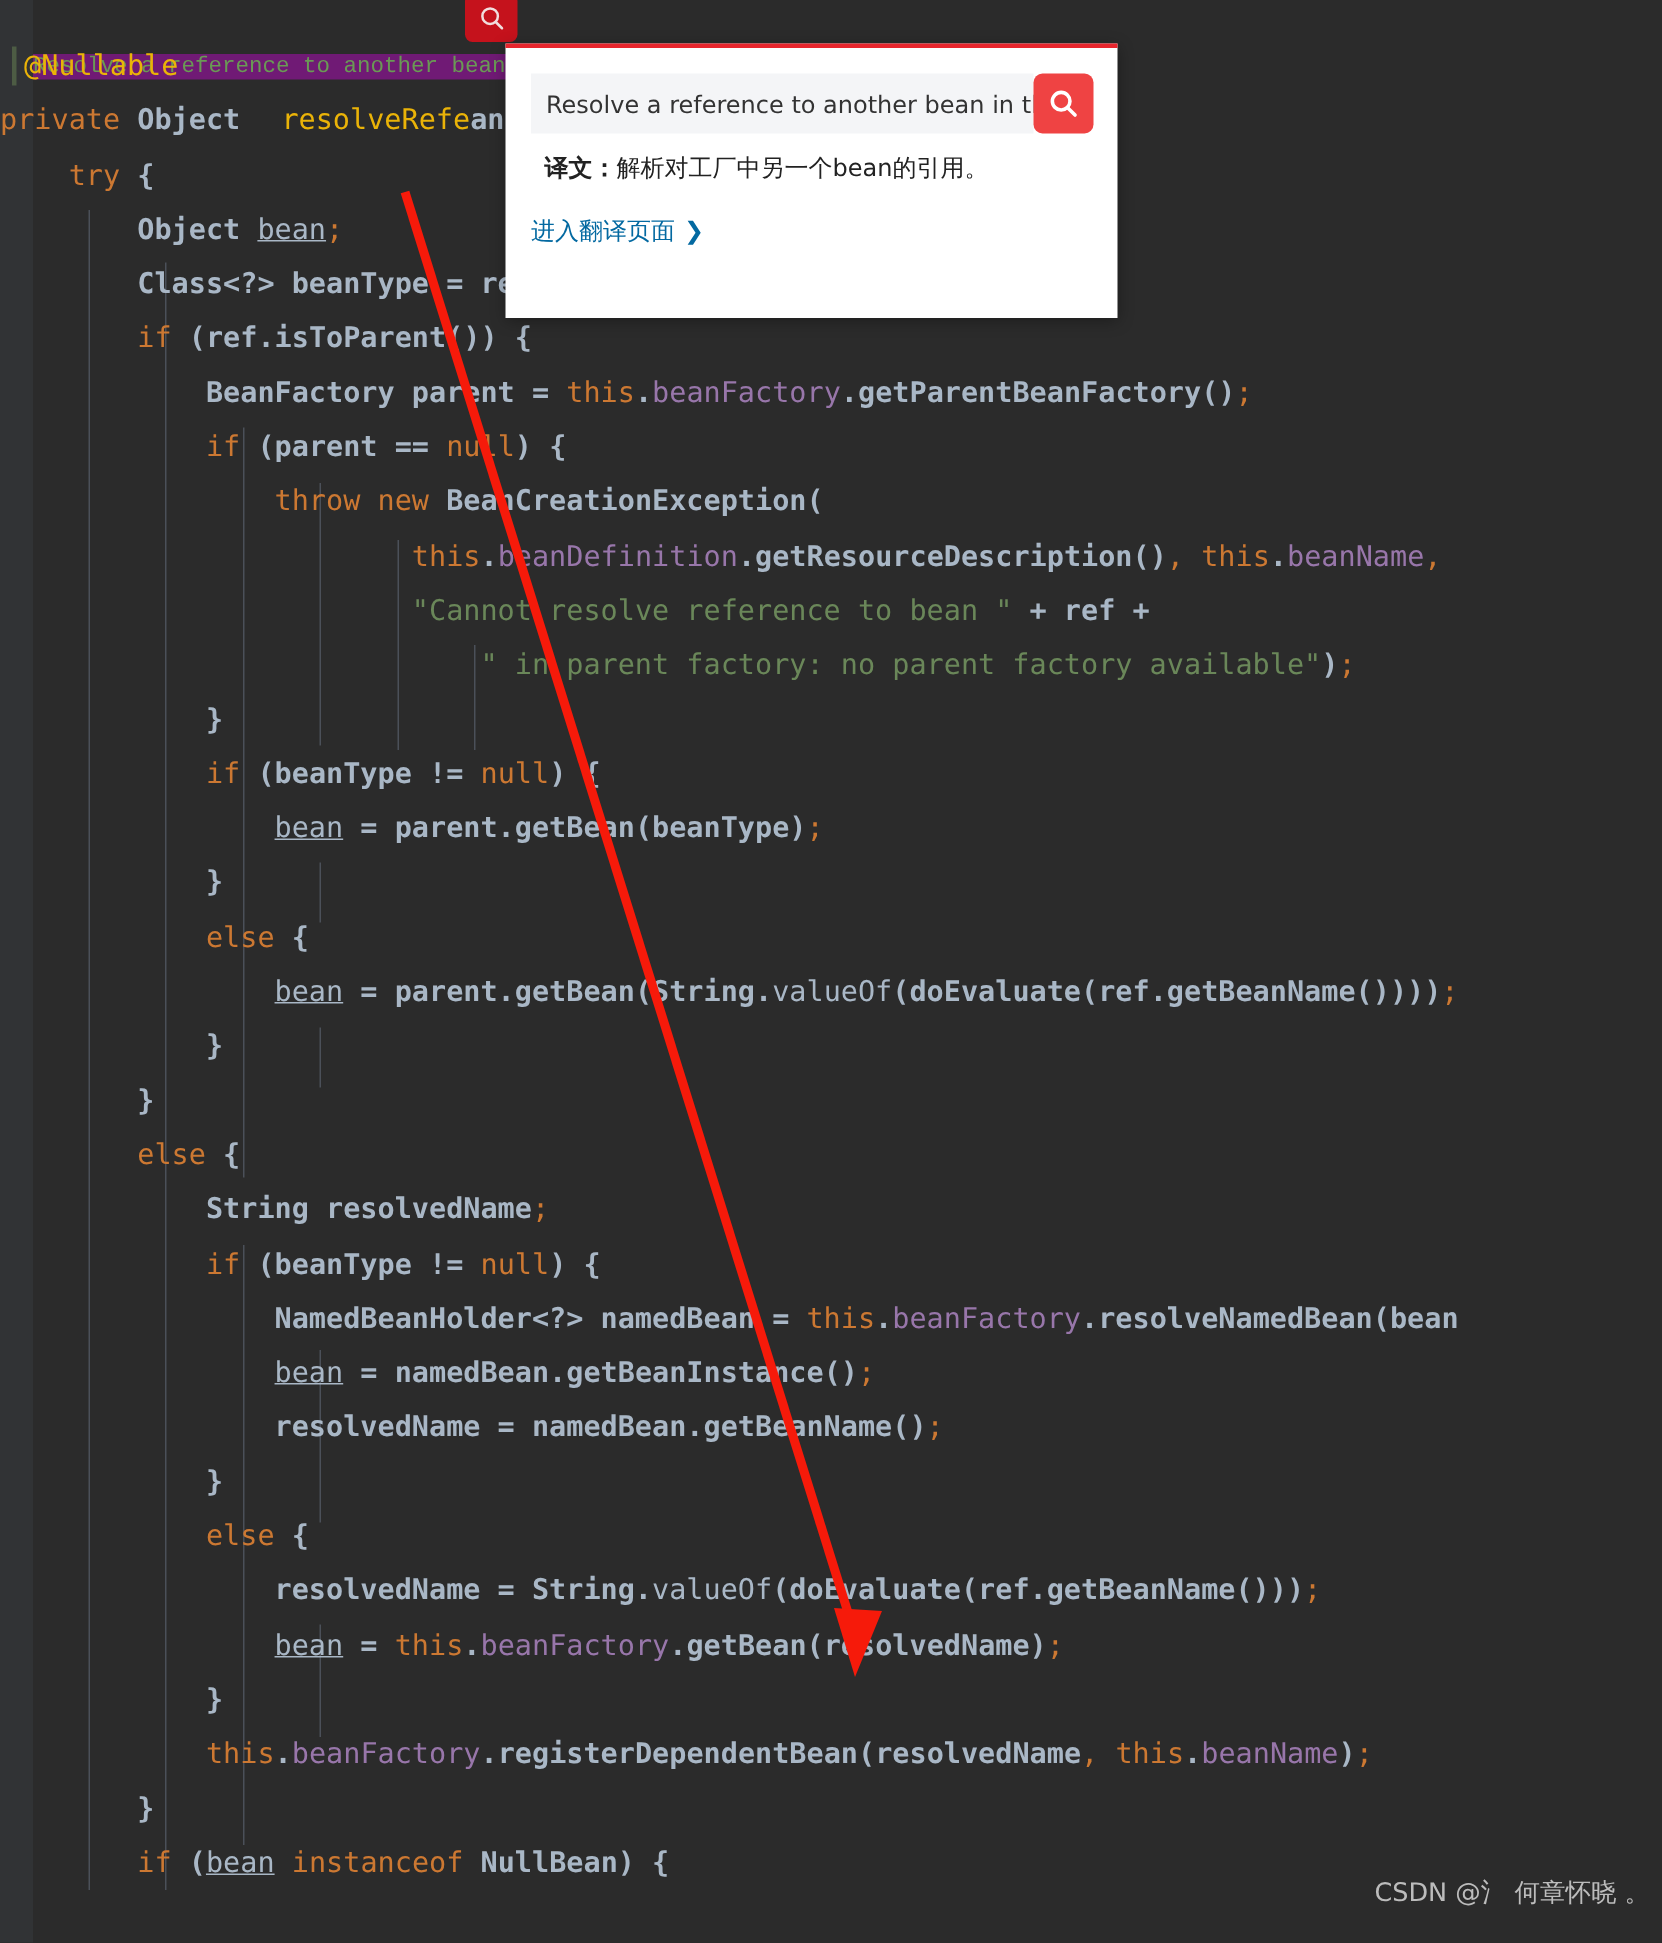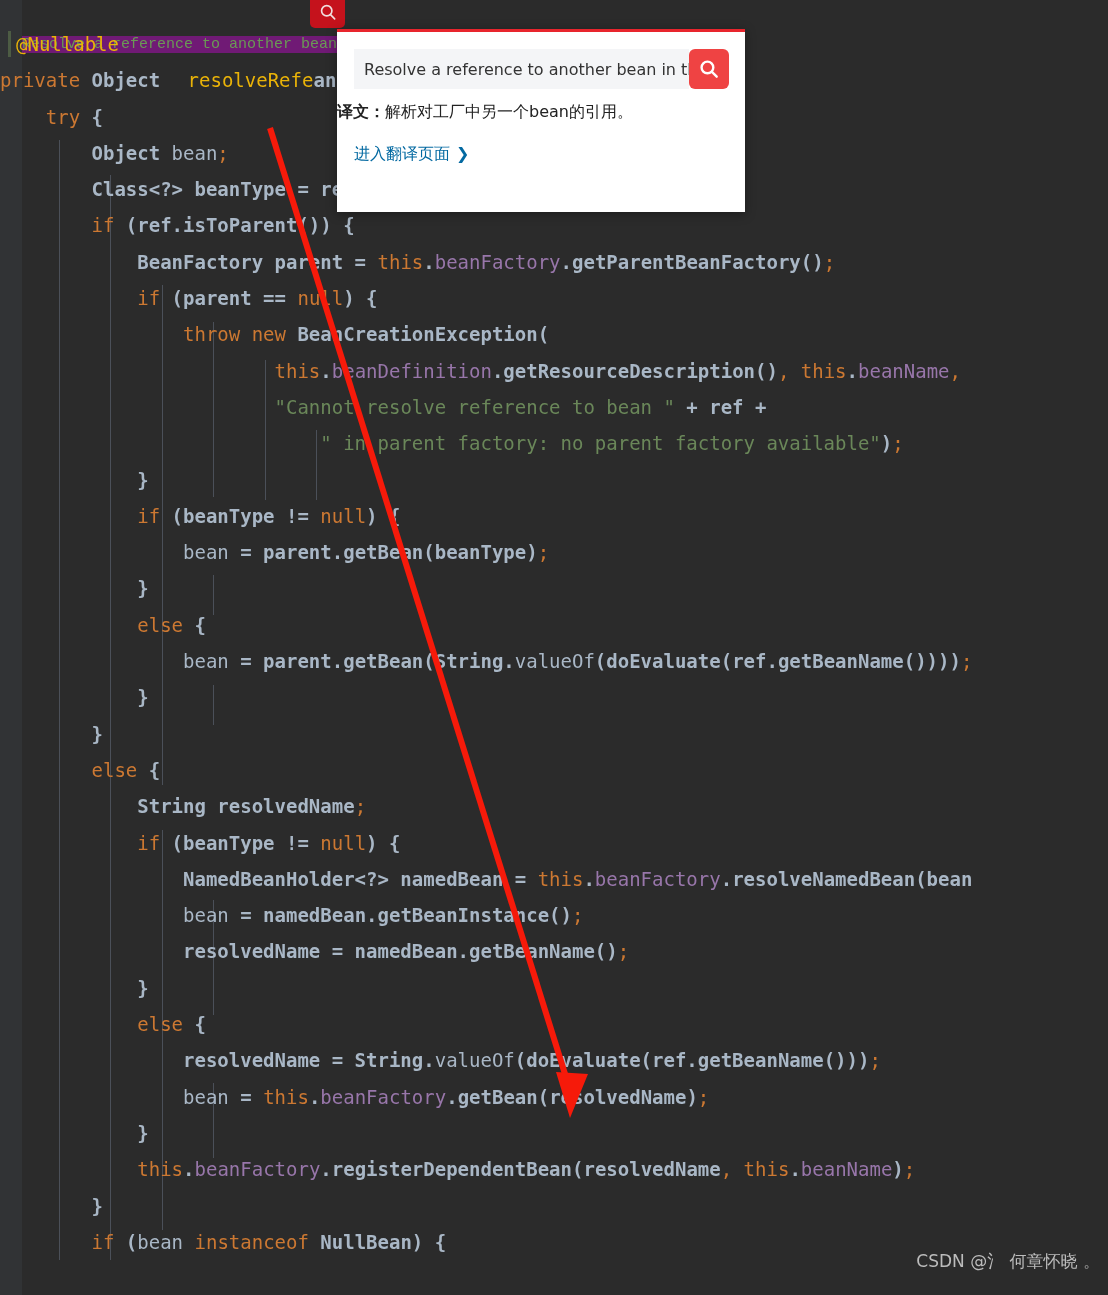--- a/index.html
+++ b/index.html
@@ -36,21 +36,21 @@
   }
   .ln{display:block;height:36.3px;white-space:pre;}
 
   
   .kw   {color:#cc7832;margin-top:21px;}
   .type {color:#a9b7c6;font-weight:bold;}
   .str  {color:#6a8759;}           
   .fld  {color:#9876aa;margin-top:20px;}           
   .ann  {color:#eab308;margin-left:16px;}
   .sem  {color:#cc7832;}           
-  .und  {color:#a9b7c6;}
+  .und  {color:#a9b7c6;text-decoration:underline;}
   .stat {color:#a9b7c6;}
   .sel-comment{
     background:#701a75;color:#6a9955;
     font-family:Liberation Mono, monospace;
     font-size:15px;
     text-align:right;
   }
 
   
   #arrow{position:absolute;left:0;top:0;width:1108px;height:1295px;pointer-events:none;}
@@ -76,21 +76,21 @@
     font-family:"DejaVu Sans", sans-serif;font-size:16px;color:#333;
     padding:0 10px;overflow:hidden;white-space:nowrap;
     display:flex;align-items:center;
   }
   #popup-search-btn{
     width:40px;height:40px;background:#ef4343;border-radius:6px;
     display:flex;align-items:center;justify-content:center;cursor:pointer;
     flex:0 0 40px;
   }
   #trans-row{
-    position:absolute;left:0;top:70px;width:380px;
+    position:absolute;left:26px;top:70px;width:380px;
     font-family:"DejaVu Sans", sans-serif;font-size:16px;color:#222;
     white-space:nowrap;
   }
   #trans-label{font-weight:bold;}
   #trans-link{
     position:absolute;left:17px;top:112px;
     font-family:"DejaVu Sans", sans-serif;font-size:16px;color:#0369a1;
     cursor:pointer;white-space:nowrap;
   }
   #trans-link .chev{font-weight:bold;margin-left:6px;}

